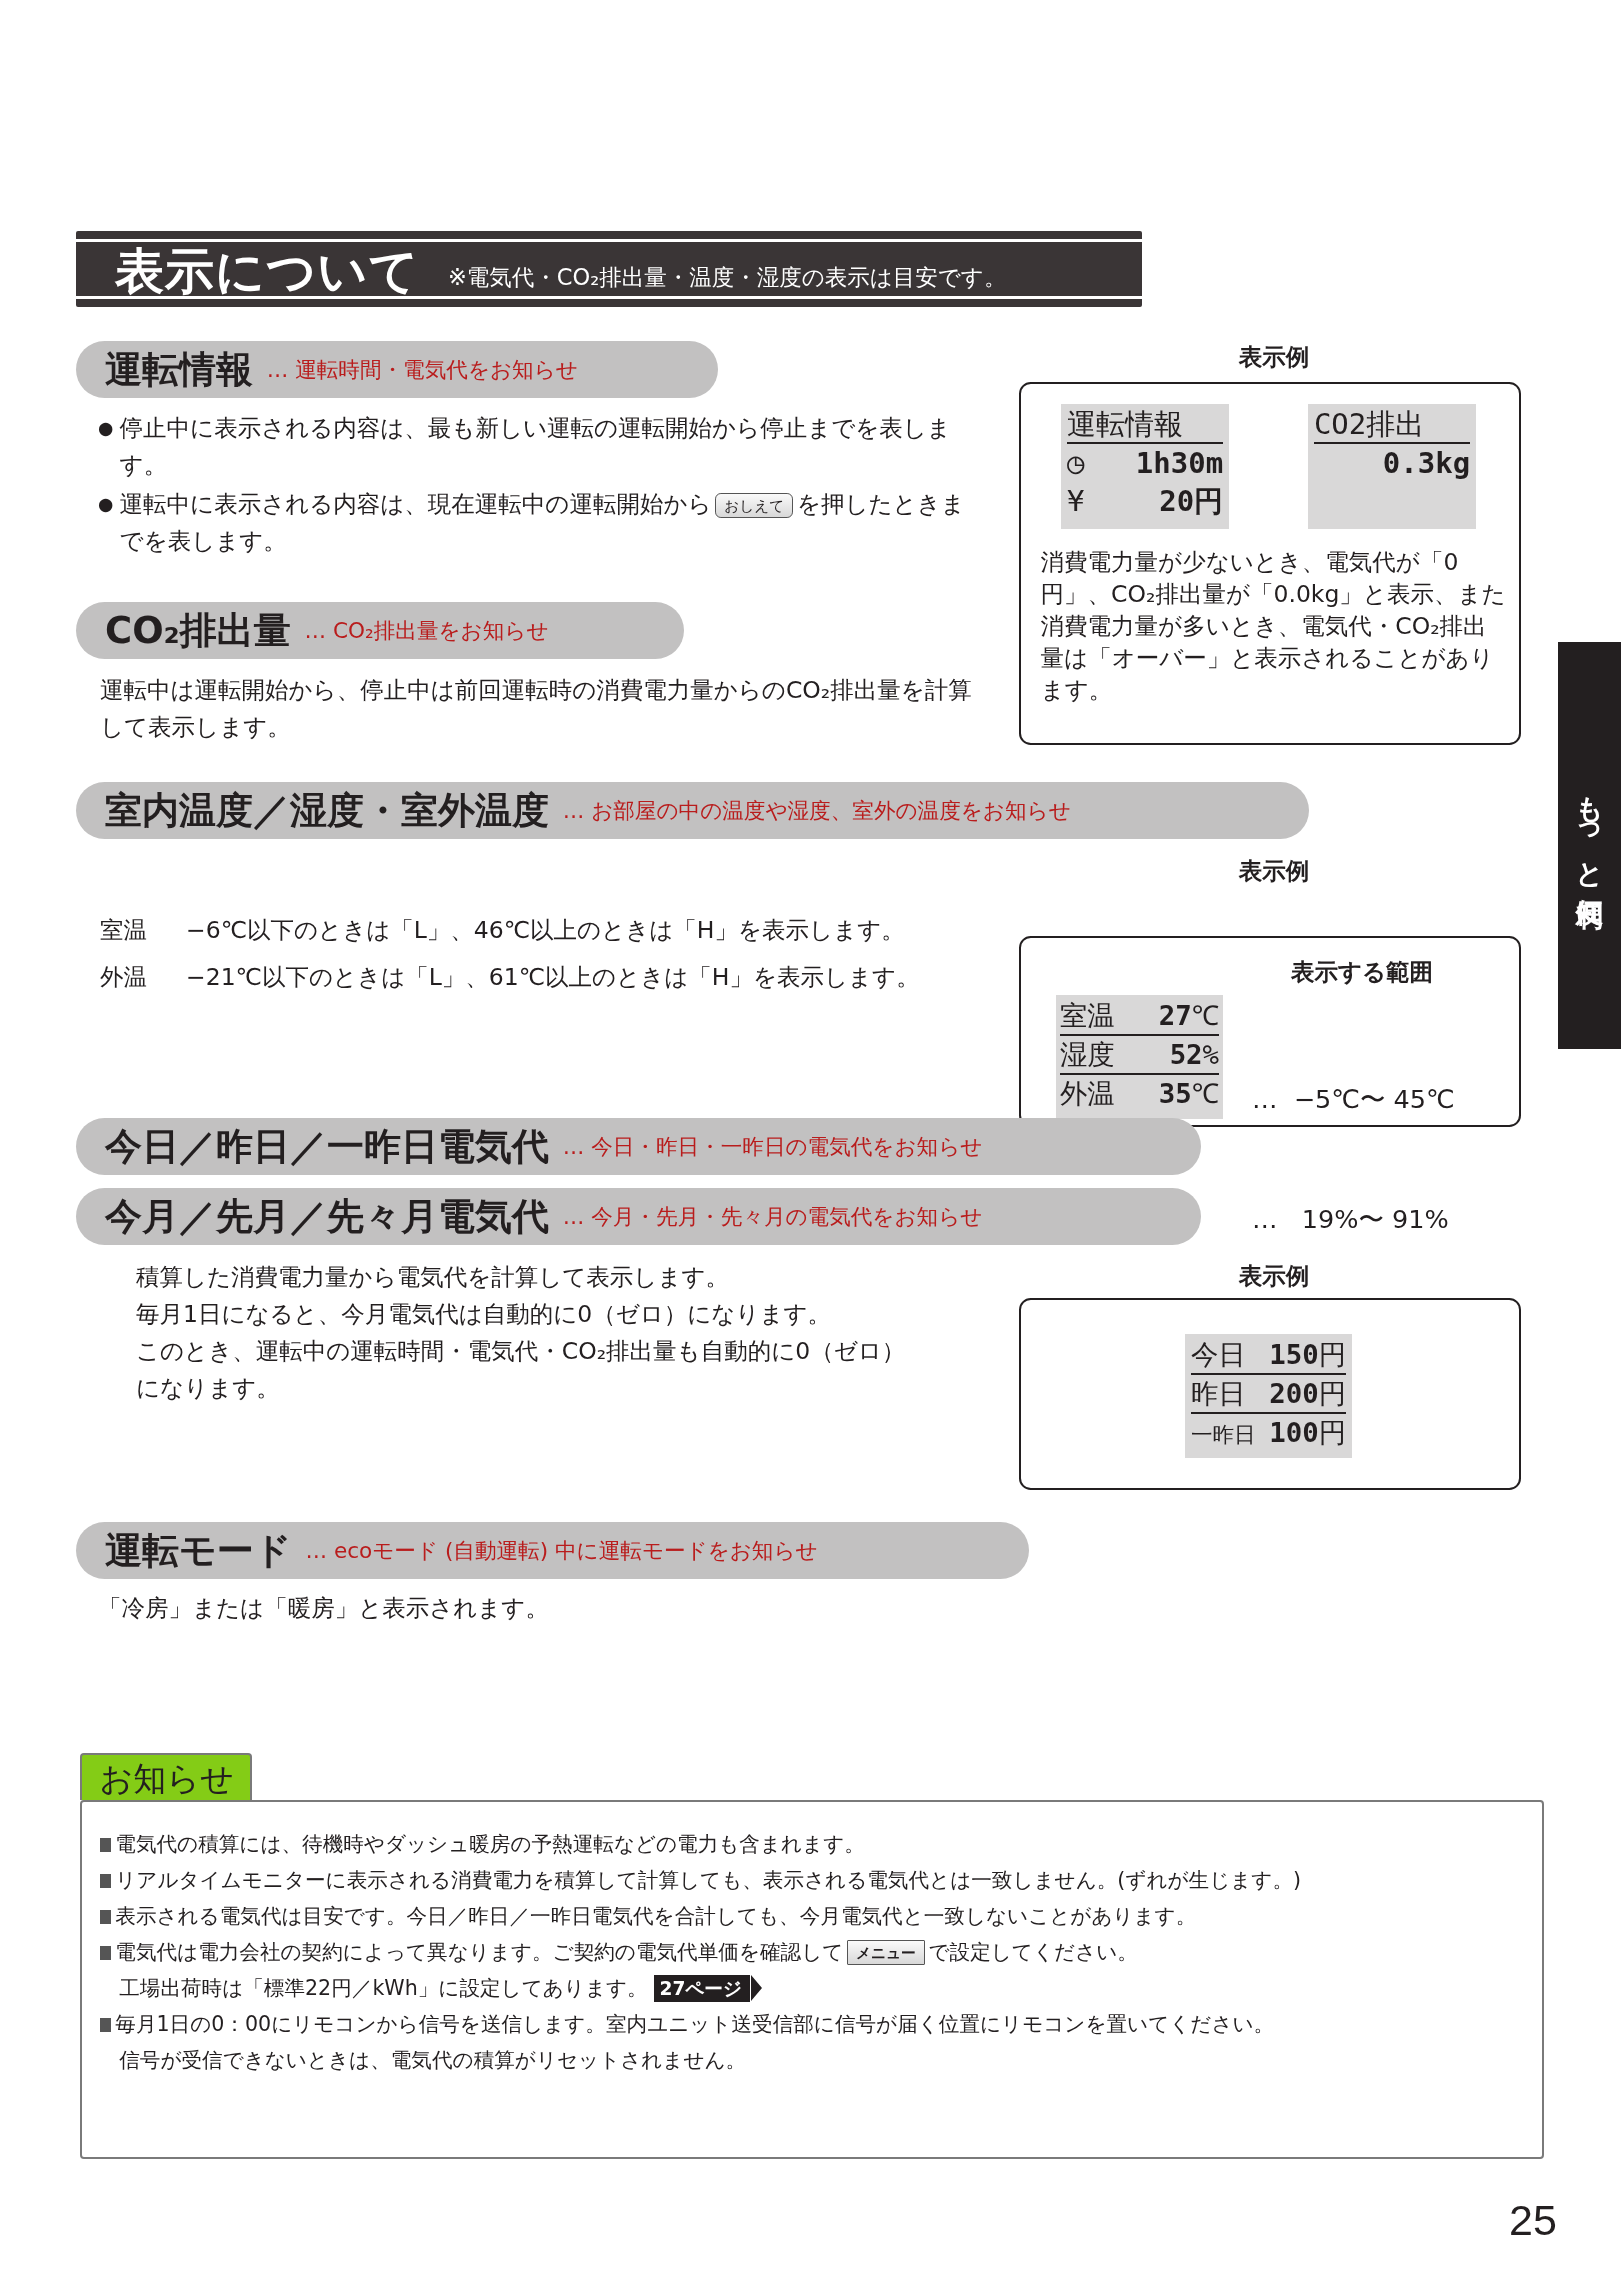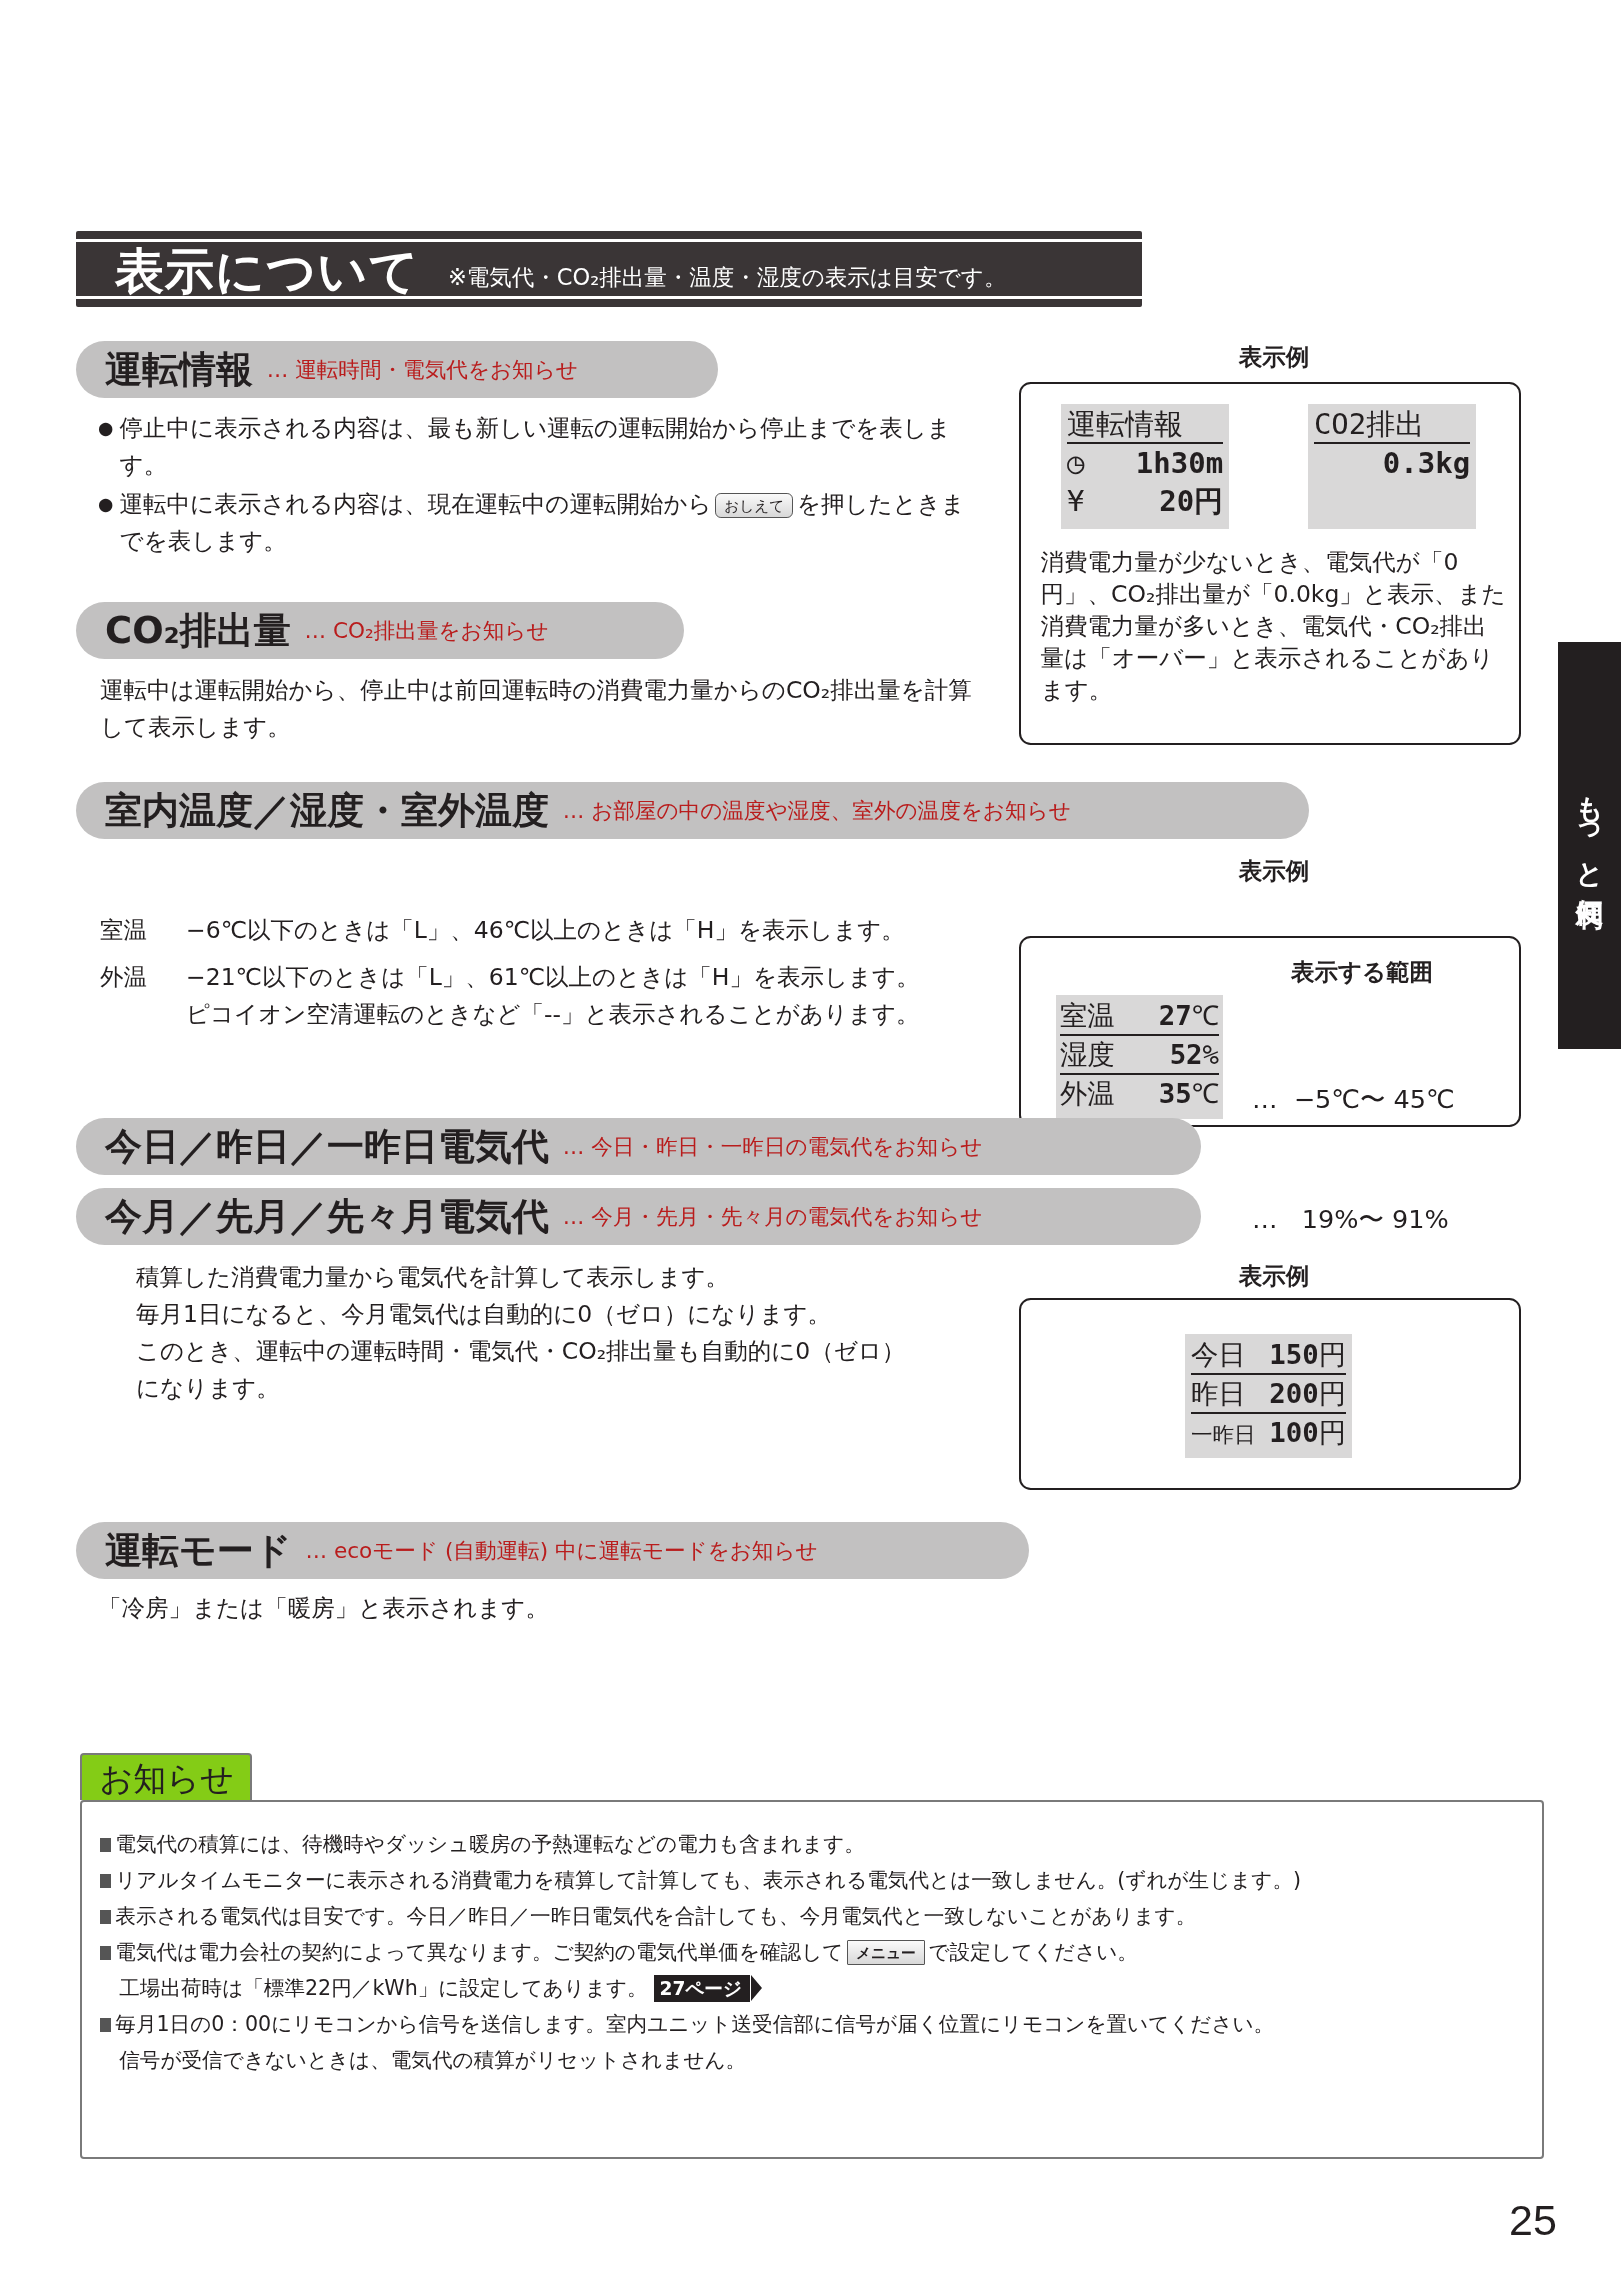--- a/index.html
+++ b/index.html
@@ -139,21 +139,20 @@
 </div>
 <div class="abs body-text" style="left:100px; top:912px; width:902px;">
   <div style="display:flex;">
     <span style="width:86px; flex:none;">室温</span>
     <span>−6℃以下のときは「L」、46℃以上のときは「H」を表示します。</span>
   </div>
   <div style="display:flex; margin-top:9.8px;">
     <span style="width:86px; flex:none;">外温</span>
     <span>
       <span>−21℃以下のときは「L」、61℃以上のときは「H」を表示します。</span><br>
-      <span>ピコイオン空清運転のときなど「--」と表示されることがあります。</span>
     </span>
   </div>
 </div>
 
 <div class="abs ex-label" style="left:1019px; top:855px; width:510px;">表示例</div>
 <div class="abs ex-box" style="left:1019px; top:892px; width:502px; height:191px;margin-top:44px;">
   <div class="abs" style="left:270px; top:17.6px; font-size:23.5px; font-weight:bold;">表示する範囲</div>
   <div class="abs lcd" style="left:35px; top:57px; width:167px; height:124px; padding:2px 3.9px;">
     <div class="row ul" style="font-size:27.4px; line-height:37px;">
       <span>室温</span>

